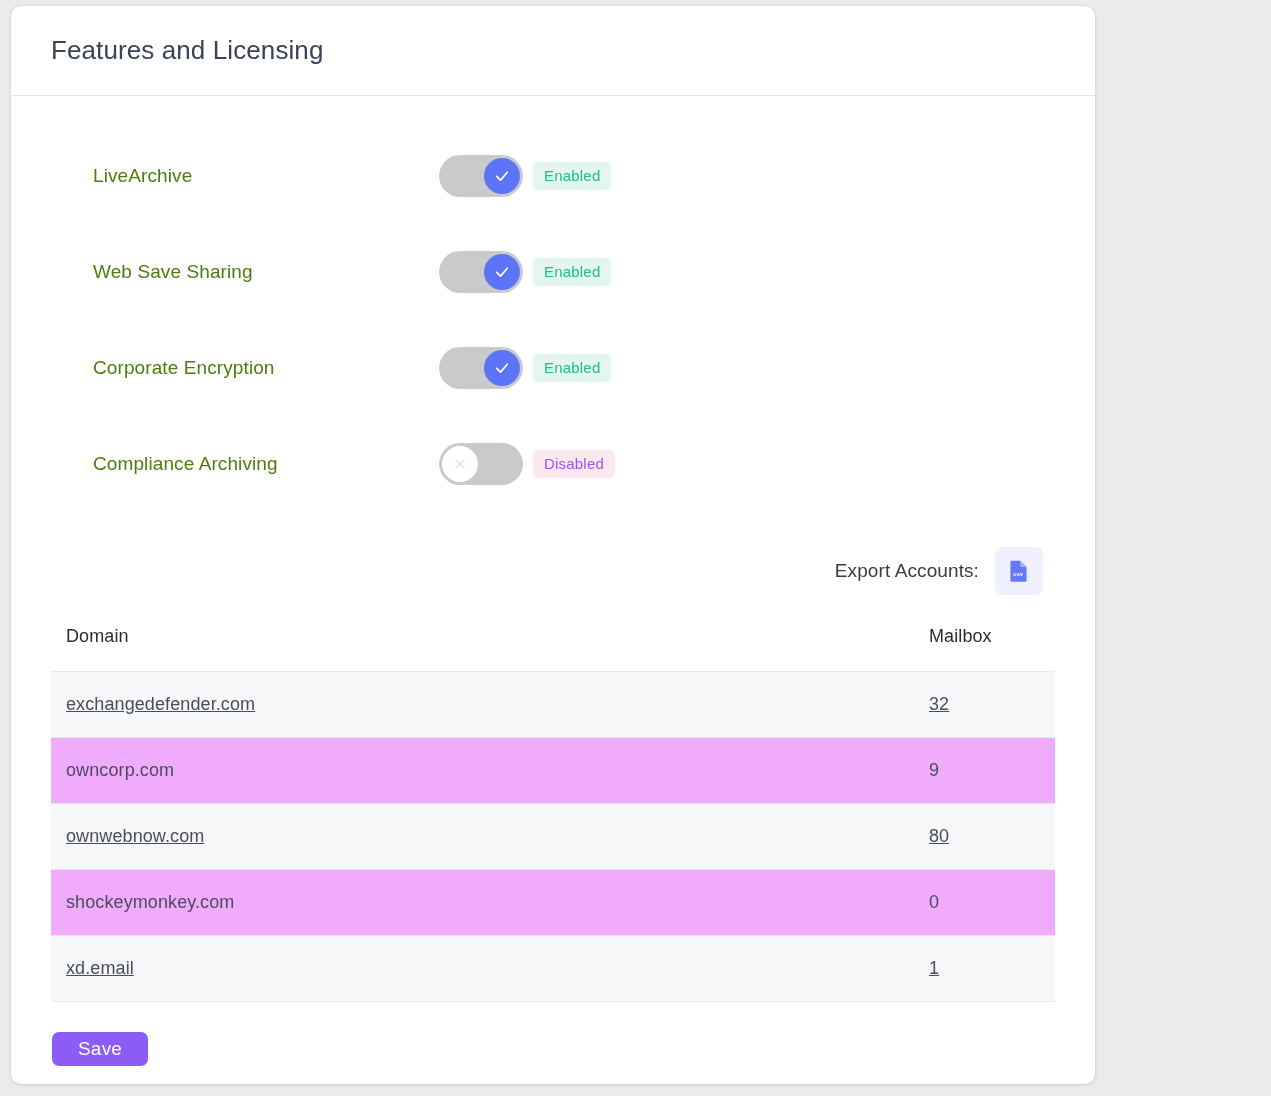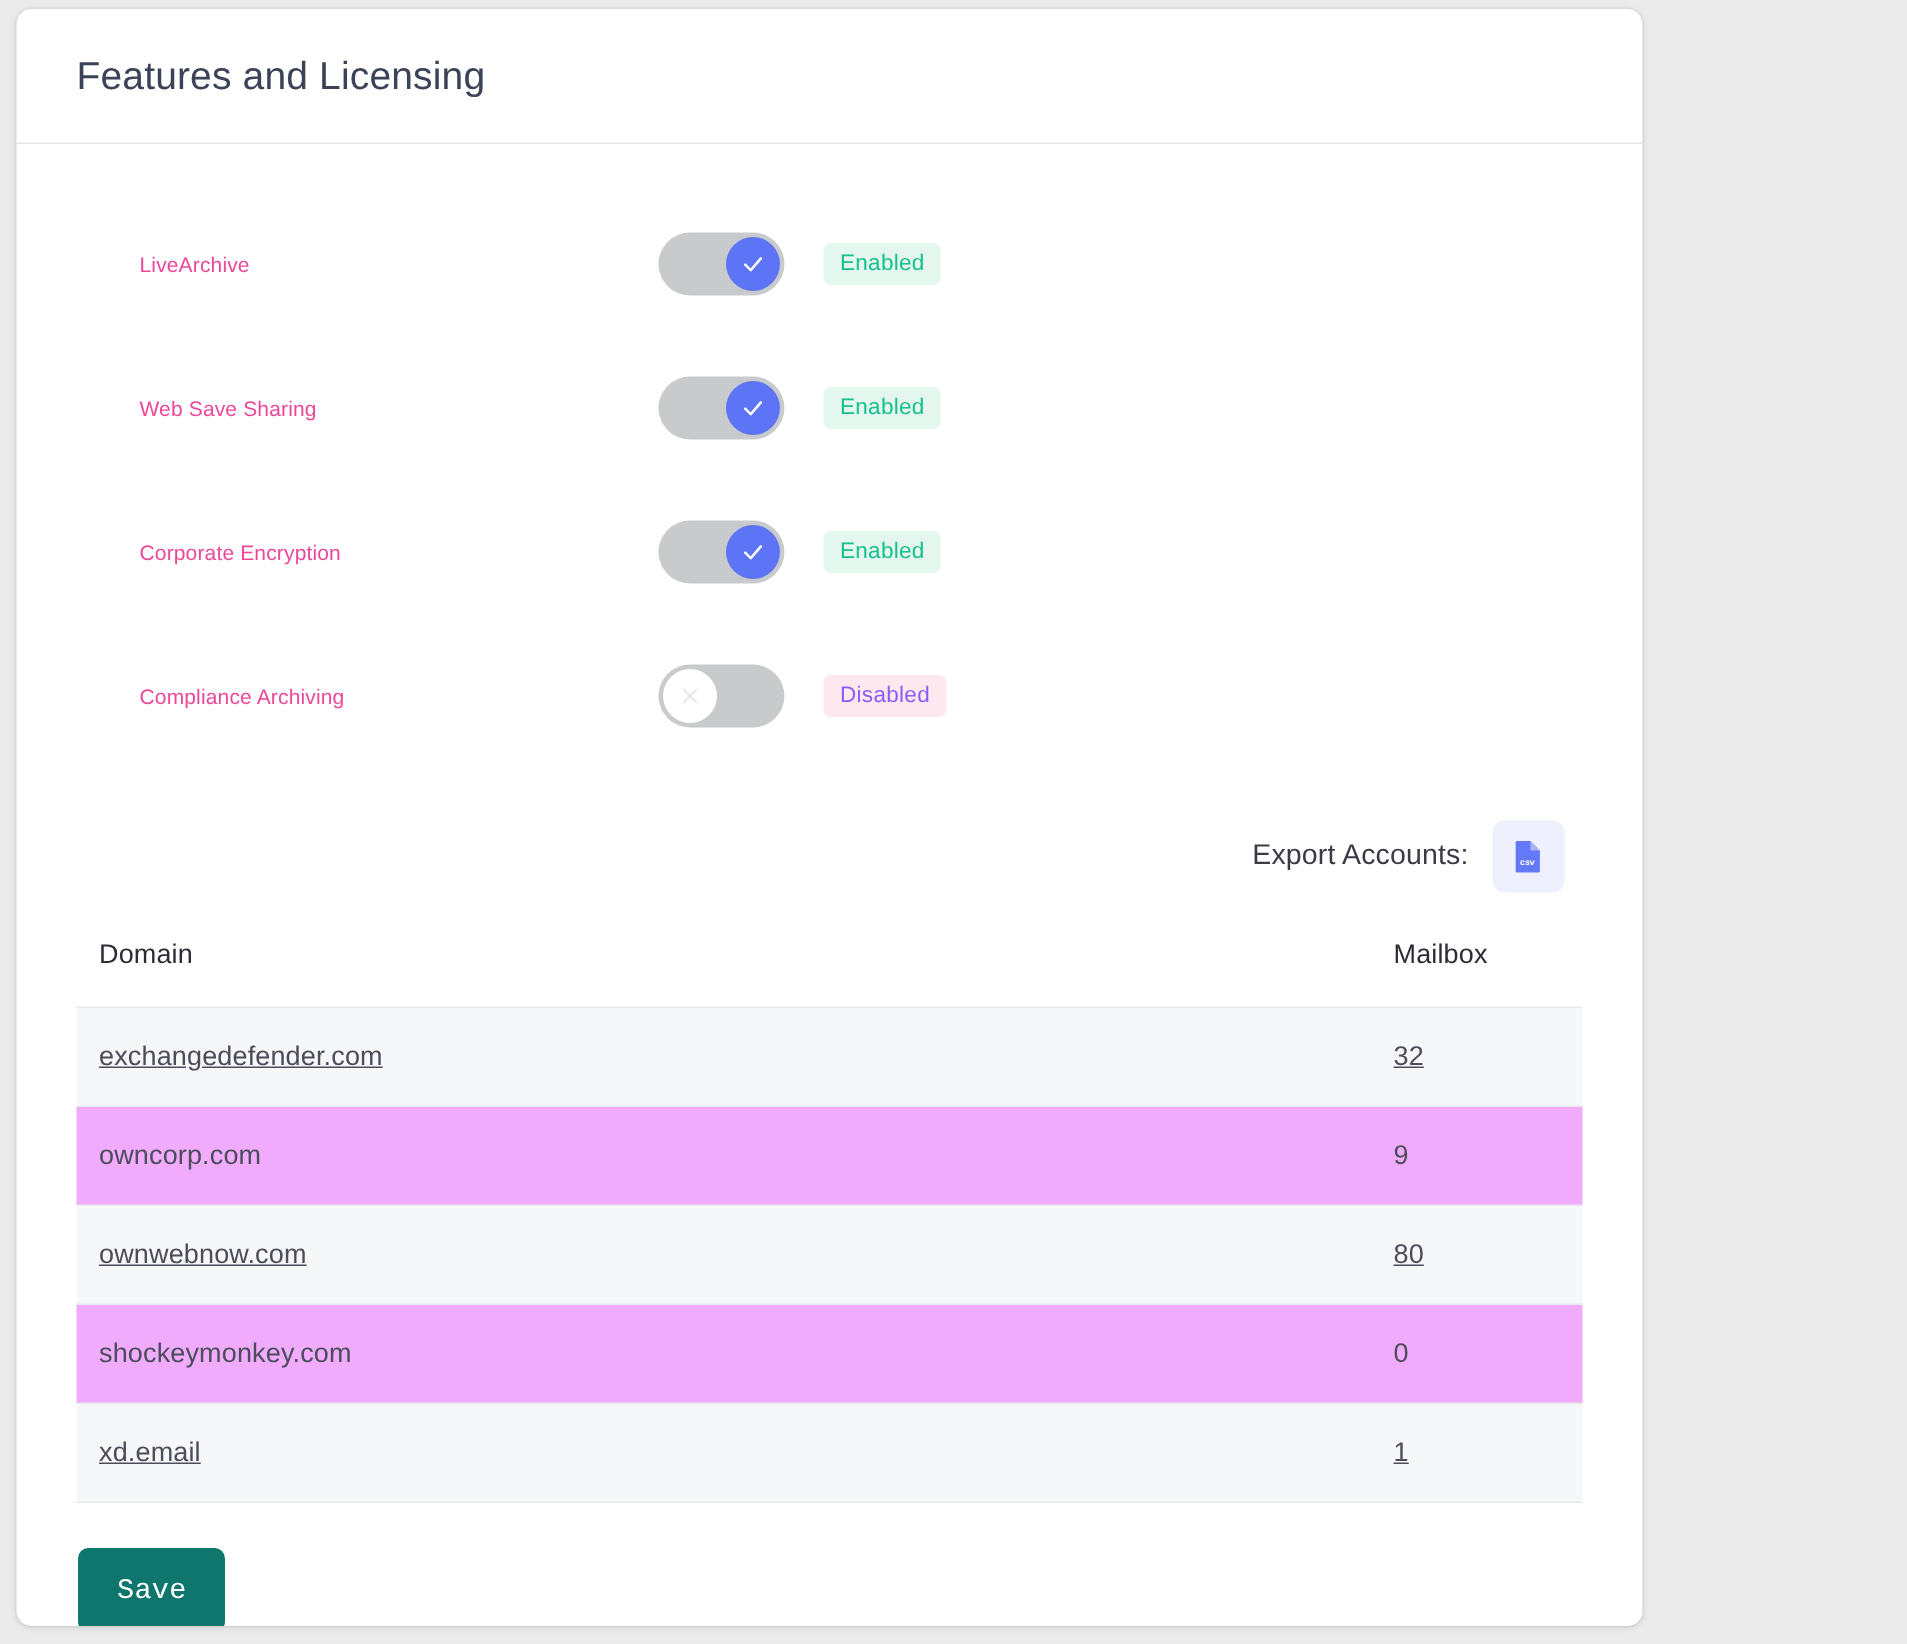--- a/index.html
+++ b/index.html
@@ -53,22 +53,22 @@
   .feature-list {
     padding-top: 32px;
   }
   .feature-row {
     display: flex;
     align-items: center;
     height: 96px;
   }
   .feature-label {
     width: 388px;
-    font-size: 14px;
-    color: #ec4899;
+    font-size: 19px;
+    color: #4d7c0f;
     padding-left: 42px;
     box-sizing: border-box;
     letter-spacing: 0.1px;
   }
 
   .toggle {
     position: relative;
     width: 84px;
     height: 42px;
     border-radius: 21px;
@@ -90,21 +90,21 @@
     right: 3px;
     background: #5c74f5;
   }
   .toggle.off .thumb {
     left: 3px;
     background: #ffffff;
   }
   .toggle .thumb svg { display: block; }
 
   .badge {
-    margin-left: 26px;
+    margin-left: 10px;
     font-size: 15px;
     padding: 6px 11px 7px 11px;
     border-radius: 5px;
     letter-spacing: 0.2px;
     line-height: 1;
     white-space: nowrap;
   }
   .badge.enabled { background: #e4f7ef; color: #17c08e; }
   .badge.disabled { background: #fde8ef; color: #8b5cf6; }
 
@@ -159,27 +159,27 @@
     border-top: 1px solid #e9eaec;
     border-bottom: 1px solid #e9eaec;
     letter-spacing: 0.1px;
   }
   .table tbody tr.odd td { background: #f6f7f9; text-decoration: underline; }
   .table tbody tr.even td { background: #f0abfc; }
 
   
   .save-wrap { padding-top: 30px; padding-left: 1px; }
   .save-btn {
-    background: #0f766e;
+    background: #8b5cf6;
     color: #ffffff;
     font-size: 19px;
-    font-family: Liberation Mono, monospace;
+    font-family: Liberation Sans, sans-serif;
     border: none;
     border-radius: 7px;
-    padding: 17px 26px;
+    padding: 6px 26px;
     cursor: pointer;
     letter-spacing: 0.2px;
   }
 </style>
 </head>
 <body>
 
 <div class="card">
 
   <div class="card-header">

